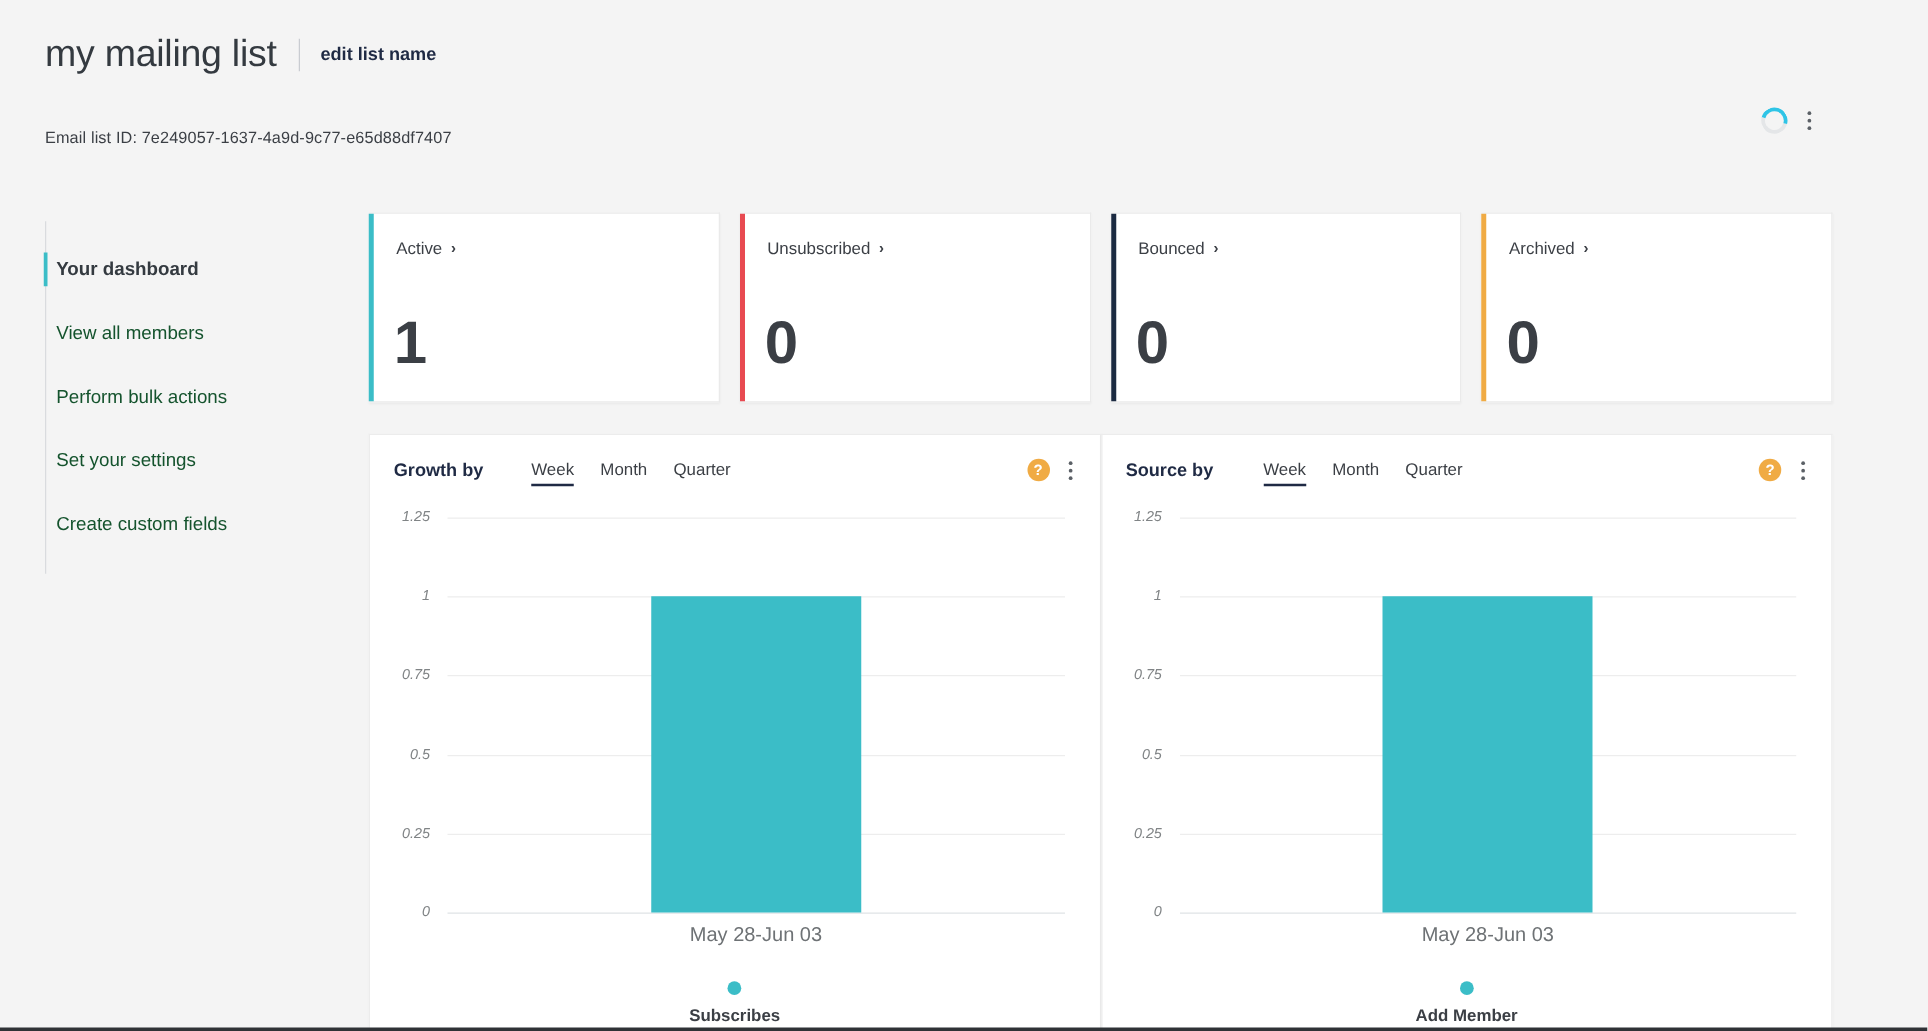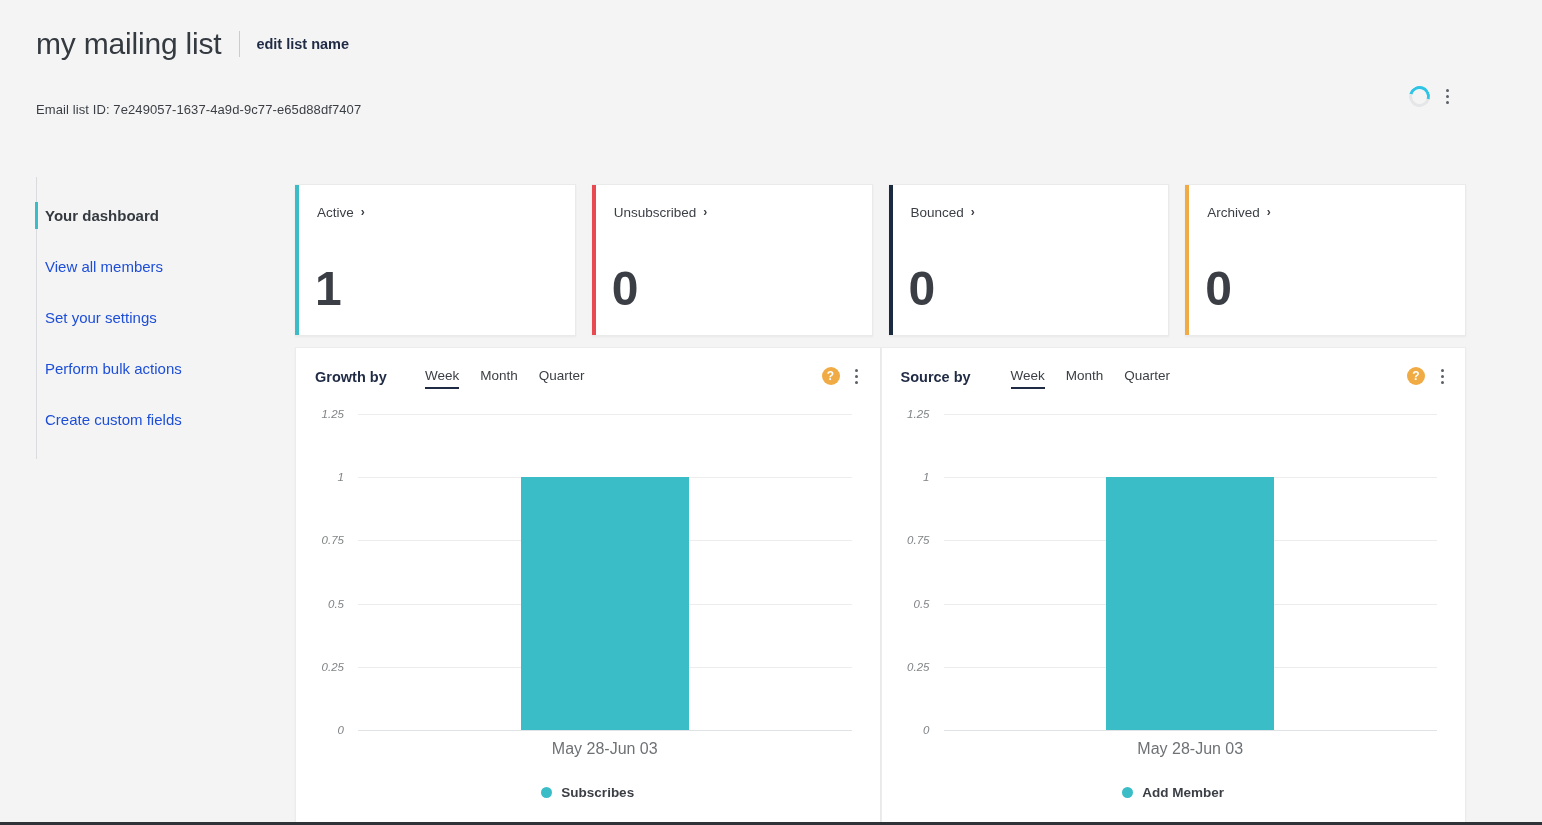--- a/index.html
+++ b/index.html
@@ -121,21 +121,21 @@
     background: #d9dbde;
   }
 
   .nav-item {
     position: relative;
     padding: 0 0 0 9px;
     height: 27px;
     display: flex;
     align-items: center;
     font-size: 15px;
-    color: #1d4ed8;
+    color: #14532d;
     cursor: pointer;
     margin-bottom: 24px;
   }
   .nav-item:last-child { margin-bottom: 0; }
 
   .nav-item.active {
     font-weight: bold;
     color: #343a40;
     margin-top: 29px;
   }
@@ -146,21 +146,21 @@
     top: 0;
     width: 3px;
     height: 27px;
     background: #3bbdc7;
   }
 
   
   .cards {
     position: absolute;
     left: 295px;
-    top: 184px;
+    top: 170px;
     width: 1171px;
     height: 152px;
     display: flex;
     gap: 16px;
   }
 
   .card {
     flex: 1;
     background: #ffffff;
     border: 1px solid #eaeaea;
@@ -365,20 +365,21 @@
   }
 
   .legend {
     position: absolute;
     left: 0; right: 0;
     top: 371px;
     display: flex;
     align-items: center;
     justify-content: center;
     gap: 9px;
+    flex-direction: column;
   }
 
   .legend-dot {
     width: 11px;
     height: 11px;
     border-radius: 50%;
     background: #3bbdc7;
   }
 
   .legend-label {
@@ -422,24 +423,24 @@
 <nav class="sidebar">
   <div class="nav-rail"></div>
 
   <div class="nav-item active">
     <span>Your dashboard</span>
   </div>
   <div class="nav-item">
     <span>View all members</span>
   </div>
   <div class="nav-item">
+    <span>Perform bulk actions</span>
+  </div>
+  <div class="nav-item">
     <span>Set your settings</span>
-  </div>
-  <div class="nav-item">
-    <span>Perform bulk actions</span>
   </div>
   <div class="nav-item">
     <span>Create custom fields</span>
   </div>
 </nav>
 
 <div class="cards">
 
   <div class="card">
     <div class="card-accent" style="background: rgb(59, 189, 199);"></div>

